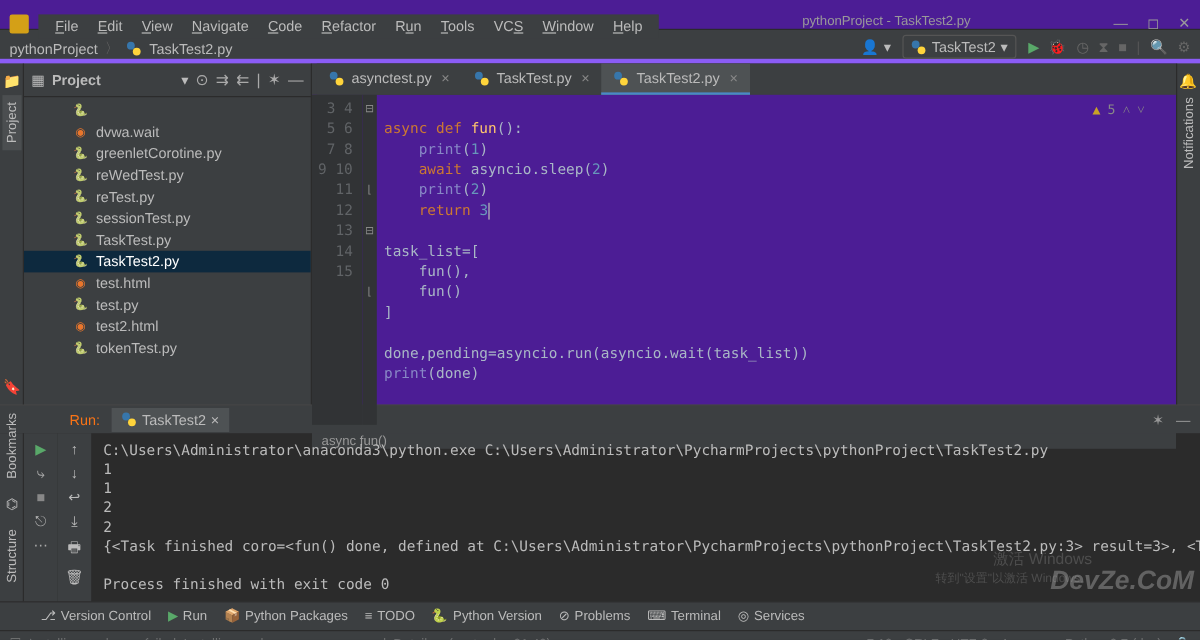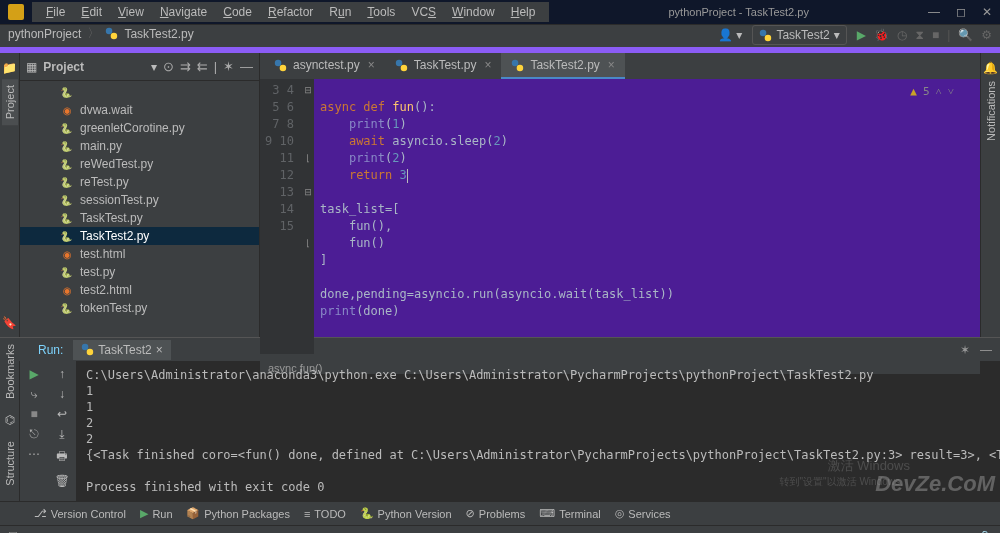--- a/index.html
+++ b/index.html
@@ -6,41 +6,41 @@
 body {
   width: 1000px; height: 533px;
   background: #3c3f41;
   font-family: "Segoe UI", Arial, sans-serif;
   font-size: 12px;
   color: #bbbbbb;
   overflow: hidden;
   position: relative;
 }
 .title-bar {
-  height: 24px; background: #0f172a;
-  display: flex; align-items: center;
+  height: 24px; background: #4c1d95;
+  display: flex; 
   padding: 12px 8px;
   border-bottom: 1px solid #2b2b2b;
 }
 .app-icon { width: 16px; height: 16px; background: #d4a017; margin-right: 8px; border-radius: 2px; }
 .title-text { flex: 1; text-align: center; color: #999; font-size: 11px; }
 .win-controls { display: flex; gap: 16px; color: #999; }
 .win-controls span { cursor: pointer; font-size: 12px; }
 .menu-bar {
   height: 20px; background: #3c3f41;
   display: flex; align-items: center;
   padding: 0 8px; gap: 4px;
 }
 .menu-bar span { padding: 2px 6px; cursor: pointer; font-size: 12px; color: #bbb; }
 .menu-bar span u { text-decoration: underline; }
 .nav-bar {
   height: 28px; background: #3c3f41;
-  display: flex; align-items: flex-start;
+  display: flex; align-items: flex-end;
   padding: 0 8px;
-  border-bottom: 6px solid #8b5cf6;
+  border-bottom: 4px solid #8b5cf6;
 }
 .breadcrumb { display: flex; align-items: center; gap: 6px; flex: 1; }
 .breadcrumb span { color: #bbb; font-size: 12px; }
 .breadcrumb .sep { color: #666; }
 .crumb-icon { width: 14px; height: 14px; display: inline-flex; align-items: center; justify-content: center; }
 .nav-right { display: flex; align-items: center; gap: 10px; }
 .user-icon { color: #bbb; }
 .run-config { display: flex; align-items: center; gap: 4px; border: 1px solid #555; padding: 2px 6px; border-radius: 3px; }
 .toolbar-icons { display: flex; gap: 8px; align-items: center; }
 .play-icon { color: #59a869; }
@@ -117,21 +117,21 @@
 .warn-icon { color: #c9a227; }
 .right-gutter {
   width: 20px; background: #3c3f41;
   border-left: 1px solid #2b2b2b;
   display: flex; flex-direction: column; align-items: center;
   padding-top: 8px;
 }
 .breadcrumb-bar { height: 20px; background: #3c3f41; border-top: 6px solid #0ea5e9; padding: 2px 8px; font-size: 11px; color: #999; }
 .run-panel { height: 164px; background: #2b2b2b; border-top: 1px solid #555; display: flex; flex-direction: column; }
 .run-header { height: 24px; background: #3c3f41; display: flex; align-items: center; padding: 0 8px; gap: 10px; }
-.run-label { color: #7dd3fc; font-size: 12px; }
+.run-label { color: #f97316; font-size: 12px; margin-left: 20px; }
 .run-tab { display: flex; align-items: center; gap: 4px; padding: 3px 8px; background: #4e5254; font-size: 12px; }
 .run-header-right { margin-left: auto; display: flex; gap: 10px; color: #999; }
 .run-body { flex: 1; display: flex; }
 .run-toolbar { width: 28px; background: #3c3f41; display: flex; flex-direction: column; gap: 6px; padding: 6px 0; align-items: center; }
 .run-toolbar span { color: #aaa; cursor: pointer; font-size: 12px; }
 .run-toolbar .play2 { color: #59a869; }
 .run-toolbar .stop { color: #888; }
 .run-toolbar2 { width: 28px; background: #3c3f41; display: flex; flex-direction: column; gap: 6px; padding: 6px 0; align-items: center; }
 .console {
   flex: 1; padding: 6px 10px; font-family: Consolas, monospace;
@@ -249,24 +249,20 @@
           <span class="file-icon py"></span>
           <span></span>
         </div>
         <div class="tree-item">
           <span class="file-icon html"></span>
           <span>dvwa.wait</span>
         </div>
         <div class="tree-item">
           <span class="file-icon py"></span>
           <span>greenletCorotine.py</span>
-        </div>
-        <div class="tree-item">
-          <span class="file-icon py"></span>
-          <span>main.py</span>
         </div>
         <div class="tree-item">
           <span class="file-icon py"></span>
           <span>reWedTest.py</span>
         </div>
         <div class="tree-item">
           <span class="file-icon py"></span>
           <span>reTest.py</span>
         </div>
         <div class="tree-item">

